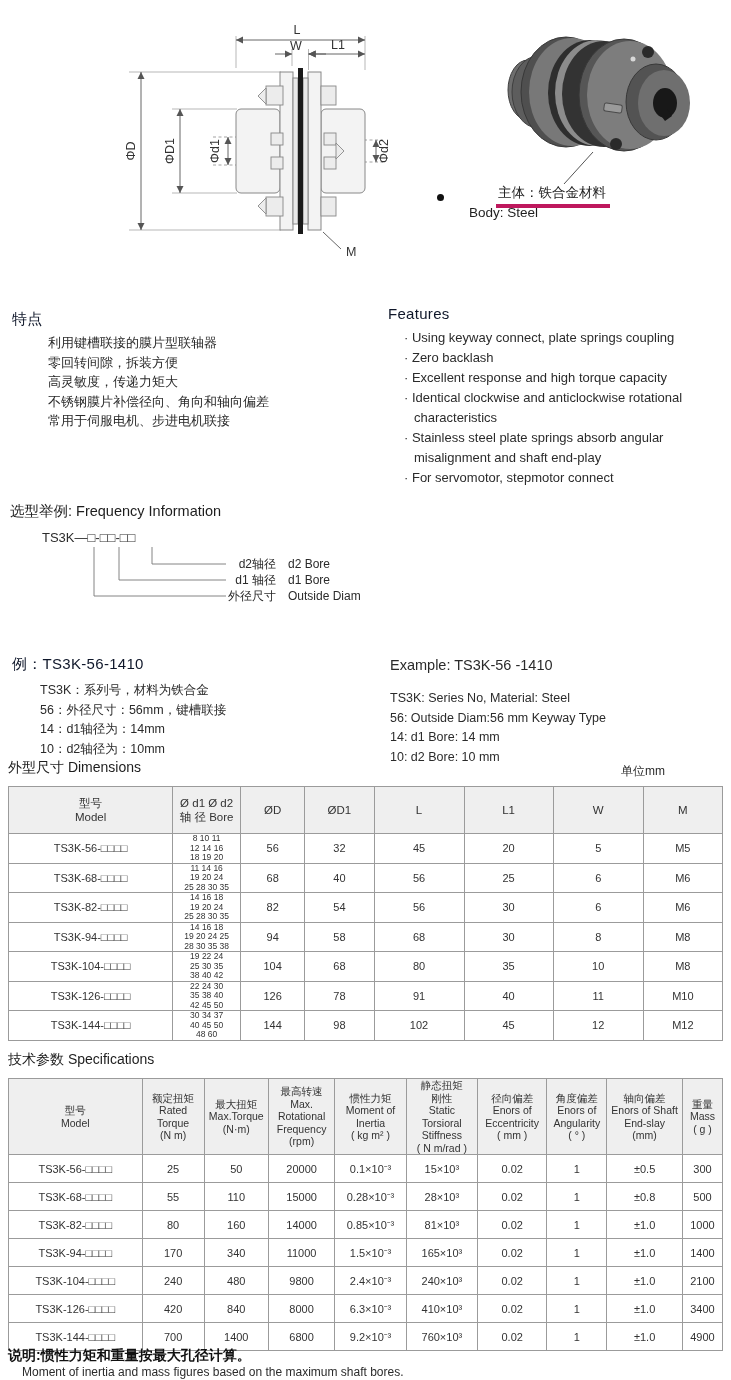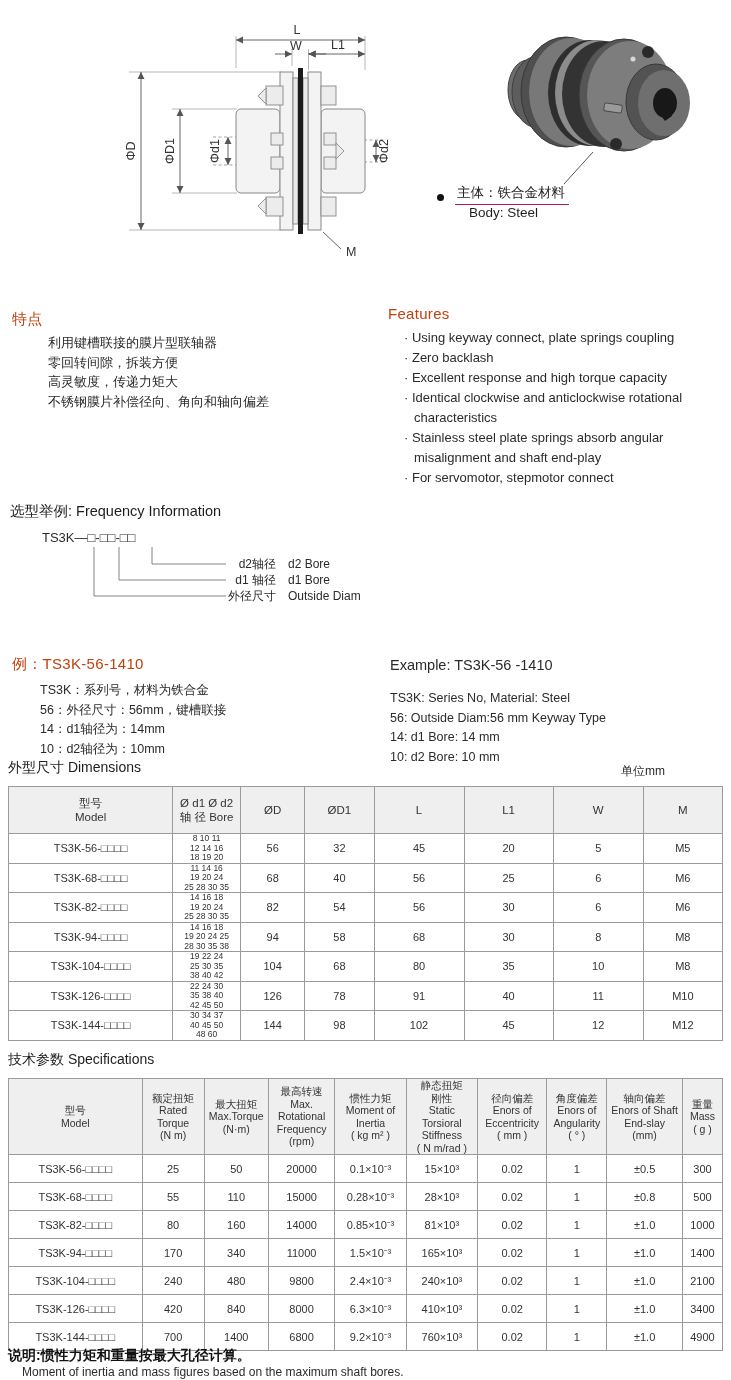--- a/index.html
+++ b/index.html
@@ -1,19 +1,19 @@
 <!DOCTYPE html>
 <html><head>
 <meta charset="utf-8">
 <style>
   html,body{margin:0;padding:0;background:#fff;}
   body{font-family:"Liberation Sans",sans-serif;color:#2b2b2b;}
   #page{position:relative;width:731px;height:1380px;background:#fff;overflow:hidden;}
   .abs{position:absolute;}
-  .sec-title{font-size:15px;color:#c2410c;letter-spacing:.3px;}
+  .sec-title{font-size:15px;color:#0f172a;letter-spacing:.3px;}
   .small-title{font-size:14px;color:#1d1d1d;}
   
   ul.plain{list-style:none;margin:0;padding:0;}
   .feat-zh li{font-size:13px;line-height:19.5px;color:#2b2b2b;}
   .feat-en{width:338px;}
   .feat-en li{font-size:13px;line-height:20px;color:#2b2b2b;text-indent:-10px;padding-left:10px;}
   .feat-en li::before{content:"· ";}
   
   .ex-lines div{font-size:12.5px;line-height:19.5px;}
   
@@ -22,21 +22,21 @@
   .dtable th,.dtable td,.stable th,.stable td{border:1px solid #9b9b9b;text-align:center;vertical-align:middle;padding:0;color:#333;}
   .dtable thead th{background:#efefef;height:46px;font-weight:normal;font-size:11.5px;}
   .dtable th div{line-height:14px;font-size:11.5px;}
   .dtable tbody tr{height:28px;font-size:11px;}
   .dtable tbody div{font-size:8.5px;line-height:9.5px;}
   .stable thead th{background:#efefef;height:70px;font-weight:normal;font-size:10.5px;}
   .stable th div{line-height:12.5px;font-size:10.5px;}
   .stable tbody tr{height:28px;font-size:11px;}
   .footnote-zh{font-size:14px;font-weight:600;color:#111;}
   .footnote-en{font-size:12px;color:#2b2b2b;}
-  .cap-zh{font-size:13.5px;border-bottom:1px solid #be185d;padding:0 4px 2px 2px;color:#1f1f1f;}
+  .cap-zh{font-size:13.5px;border-bottom:4px solid #be185d;padding:0 4px 2px 2px;color:#1f1f1f;margin-left:41px;}
   .cap-en{font-size:13.5px;color:#1f1f1f;}
   .dot{width:7px;height:7px;border-radius:50%;background:#111;}
   svg text{font-family:"Liberation Sans",sans-serif;}
 </style>
 </head>
 <body>
 
 <div id="page">
 
   <svg class="abs" style="left:95px;top:6px;" width="310" height="262" viewBox="0 0 310 262">
@@ -133,20 +133,21 @@
   <div class="abs dot" style="left:437px;top:194px;"></div>
   <div class="abs cap-zh" style="left:455px;top:184px;">主体：铁合金材料</div>
   <div class="abs cap-en" style="left:469px;top:205px;">Body: Steel</div>
 
   <div class="abs sec-title" style="left:12px;top:310px;">特点</div>
   <ul class="abs plain feat-zh" style="left:48px;top:333px;">
       <li>利用键槽联接的膜片型联轴器</li>
       <li>零回转间隙，拆装方便</li>
       <li>高灵敏度，传递力矩大</li>
       <li>不锈钢膜片补偿径向、角向和轴向偏差</li>
+      <li>常用于伺服电机、步进电机联接</li>
     </ul>
 
   <div class="abs sec-title" style="left:388px;top:305px;">Features</div>
   <ul class="abs plain feat-en" style="left:404px;top:328px;">
       <li>Using keyway connect, plate springs coupling</li>
       <li>Zero backlash</li>
       <li>Excellent response and high torque capacity</li>
       <li>Identical clockwise and anticlockwise rotational characteristics</li>
       <li>Stainless steel plate springs absorb angular misalignment and shaft end-play</li>
       <li>For servomotor, stepmotor connect</li>

